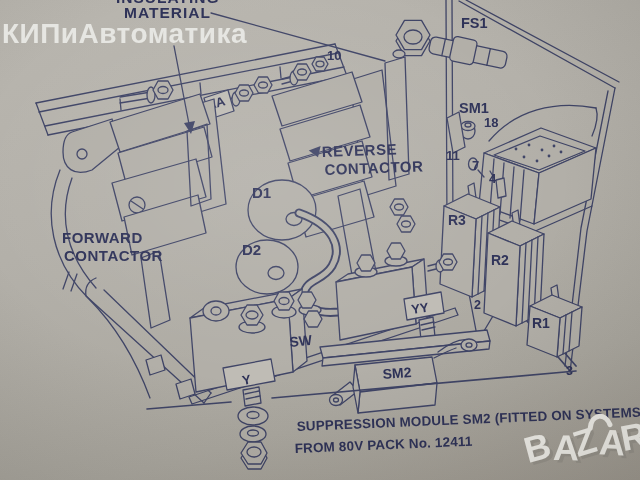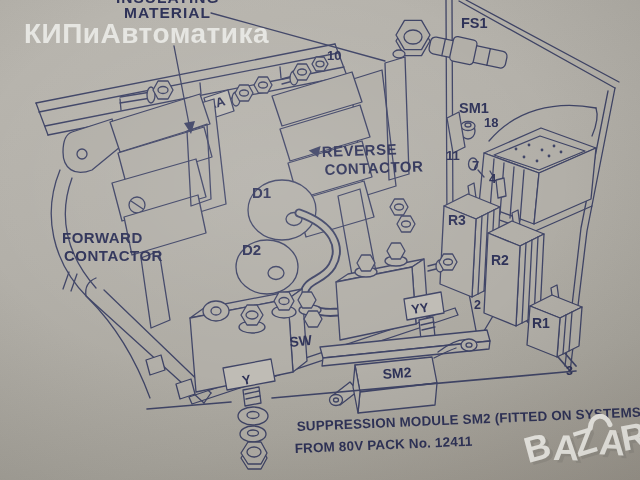--- a/index.html
+++ b/index.html
@@ -7,21 +7,21 @@
     position:relative;width:640px;height:480px;overflow:hidden;
     background:linear-gradient(165deg,#b9b6af 0%,#b3b0a9 40%,#aba8a0 78%,#a29d94 100%);
     font-family:"Liberation Sans",sans-serif;
   }
   .photo::after{
     content:"";position:absolute;inset:0;pointer-events:none;
     background:radial-gradient(ellipse 95% 85% at 42% 38%,
       rgba(255,255,255,0.10) 0%, rgba(0,0,0,0) 48%, rgba(35,32,24,0.17) 100%);
   }
   .wm-top{
-    position:absolute;left:24px;top:18px;z-index:3;
+    position:absolute;left:2px;top:18px;z-index:3;
     font-size:28px;font-weight:bold;letter-spacing:.5px;
     color:var(--watermark,#e9e9e5);opacity:.95;
   }
   svg{position:absolute;inset:0;}
   svg text{font-family:"Liberation Sans",sans-serif;font-weight:bold;}
   .s{fill:none;stroke:var(--ink,#3f4466);stroke-width:1.3;stroke-linecap:round;stroke-linejoin:round;}
   .f{fill:var(--paper,#b2afa8);}
   .fl{fill:#bfbcb5;}
   .t{fill:var(--label-ink,#2e3258);}
   .dot{fill:var(--ink,#3f4466);stroke:none;}

